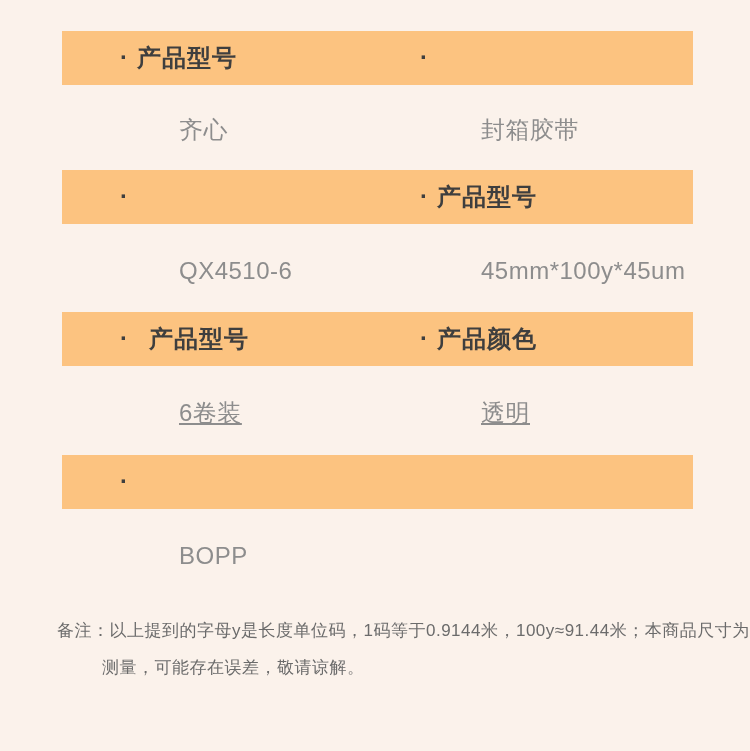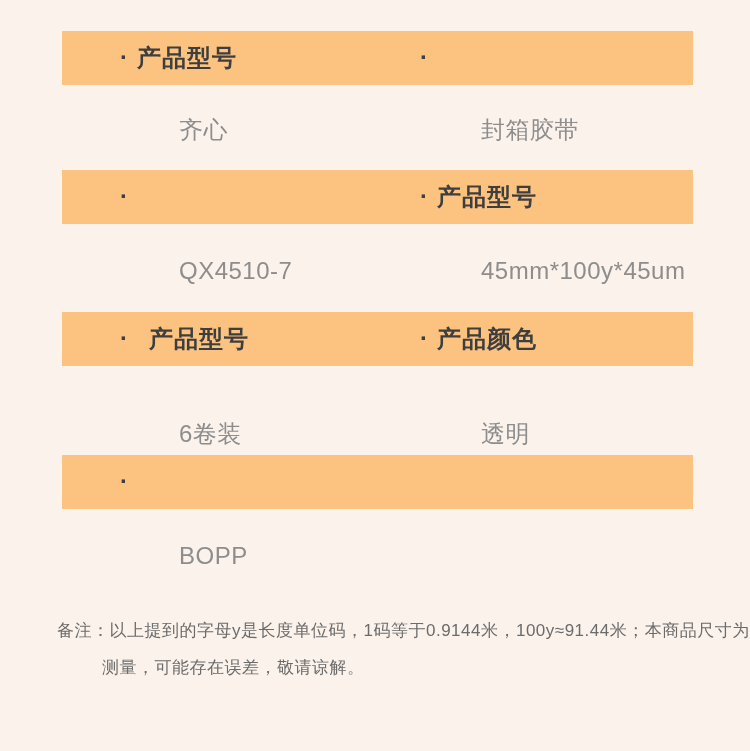--- a/index.html
+++ b/index.html
@@ -45,21 +45,21 @@
     font-size:24px;line-height:28px;
     color:var(--value);
     white-space:nowrap;
     letter-spacing:0.5px;
     margin-left:44px;
   }
   .v1{left:135px;}
   .v2{left:437px;}
   .vrow-0{top:116px;}
   .vrow-1{top:257px;}
-  .vrow-2{top:420px;}
+  .vrow-2{top:399px;text-decoration:underline;}
   .vrow-3{top:542px;}
   .note{
     position:absolute;left:57px;top:612px;
     font-size:17px;line-height:37px;
     color:var(--note);
     letter-spacing:0.5px;
   }
   .note-row{display:flex;white-space:nowrap;}
   .note-prefix{flex:0 0 auto;text-align:center;}
   .note-line2{margin-left:45px;white-space:nowrap;}
@@ -85,21 +85,21 @@
   <div class="bar bar-1">
     <div class="cell c1">
       <span class="dot">·</span>
     </div>
     <div class="cell c2">
       <span class="dot">·</span>
       <span>产品型号</span>
     </div>
   </div>
 
-  <div class="value v1 vrow-1">QX4510-7</div>
+  <div class="value v1 vrow-1">QX4510-6</div>
   <div class="value v2 vrow-1">45mm*100y*45um</div>
 
   <div class="bar bar-2">
     <div class="cell c1">
       <span class="dot wide">·</span>
       <span>产品型号</span>
     </div>
     <div class="cell c2">
       <span class="dot">·</span>
       <span>产品颜色</span>

